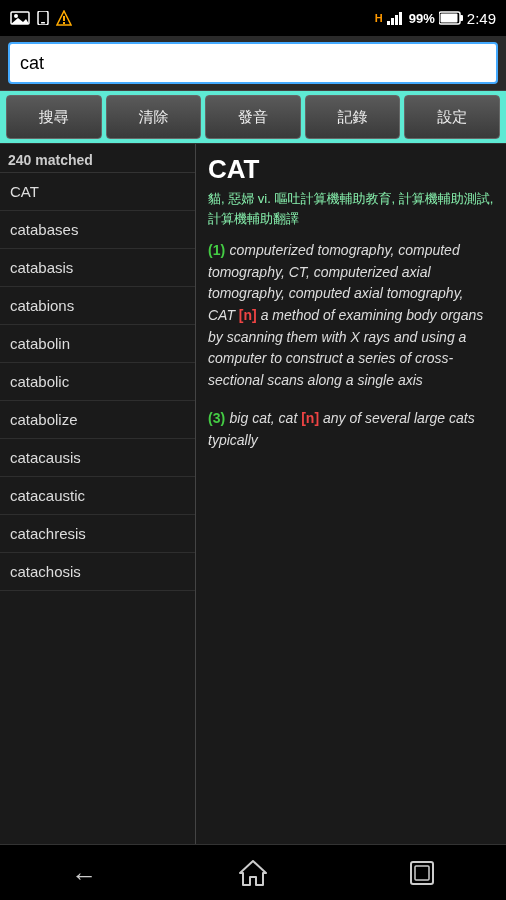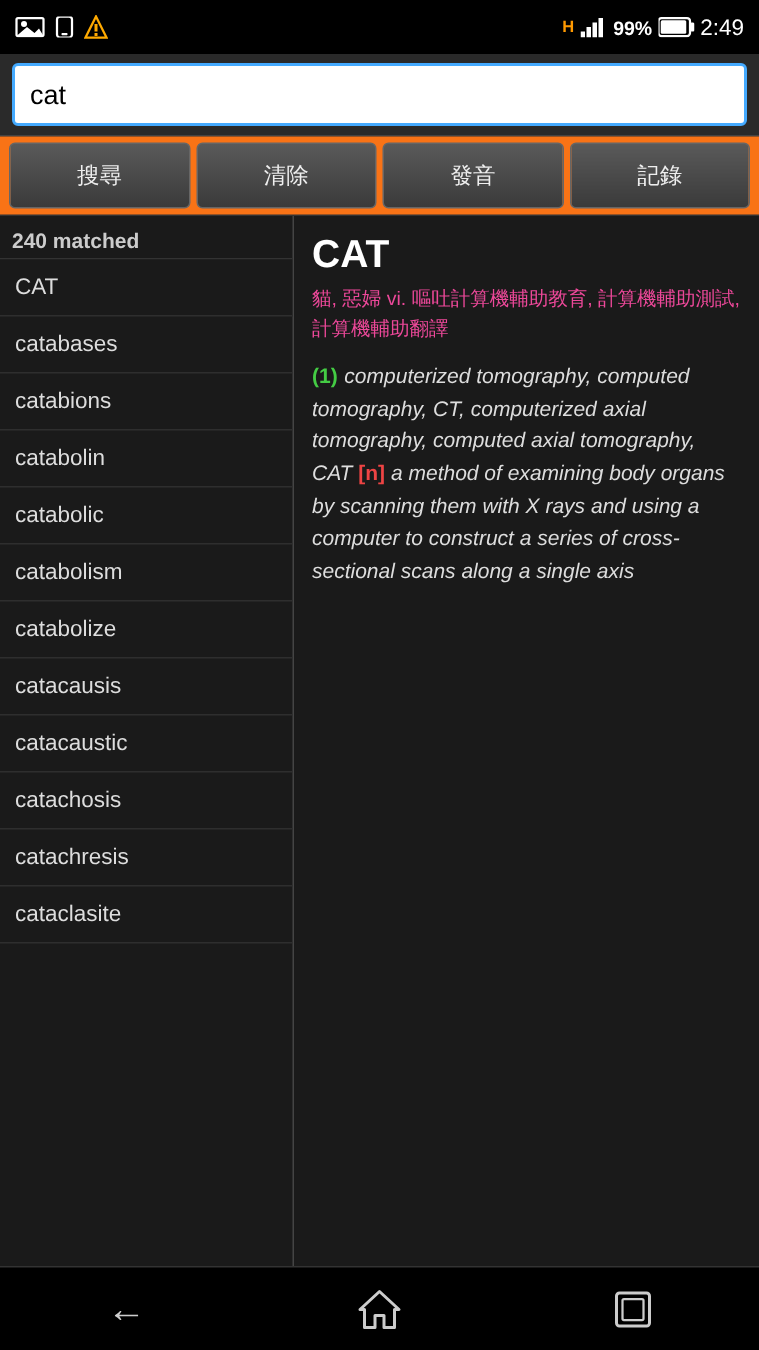--- a/index.html
+++ b/index.html
@@ -52,21 +52,21 @@
       padding: 0 10px;
       font-size: 18px;
       color: #000;
       outline: none;
     }
 
     
     .button-row {
       display: flex;
       width: 100%;
-      background: #f97316;
+      background: #5eead4;
       padding: 4px 6px;
       gap: 4px;
       border-bottom: 1px solid #333;
     }
     .btn {
       flex: 1;
       height: 44px;
       background: linear-gradient(to bottom, #5a5a5a, #3a3a3a);
       border: 1px solid #666;
       border-radius: 4px;
@@ -121,21 +121,21 @@
       padding: 10px 12px;
     }
     .def-title {
       font-size: 26px;
       font-weight: bold;
       color: #fff;
       margin-bottom: 4px;
     }
     .def-subtitle {
       font-size: 13px;
-      color: #ec4899;
+      color: #86efac;
       margin-bottom: 12px;
       line-height: 1.5;
     }
     .def-entry {
       margin-bottom: 16px;
     }
     .def-num {
       color: #4c4;
       font-weight: bold;
       font-size: 14px;
@@ -224,50 +224,54 @@
 
 <div class="search-bar">
   <input type="text" class="search-input" value="cat" style="">
 </div>
 
 <div class="button-row">
   <button class="btn">搜尋</button>
   <button class="btn">清除</button>
   <button class="btn">發音</button>
   <button class="btn">記錄</button>
+  <button class="btn">設定</button>
 </div>
 
 <div class="main-content">
 
   <div class="word-list-panel">
     <div class="matched-count">240 matched</div>
     <div class="word-item active">CAT</div>
     <div class="word-item">catabases</div>
+    <div class="word-item">catabasis</div>
     <div class="word-item">catabions</div>
     <div class="word-item">catabolin</div>
     <div class="word-item">catabolic</div>
-    <div class="word-item">catabolism</div>
     <div class="word-item">catabolize</div>
     <div class="word-item">catacausis</div>
     <div class="word-item">catacaustic</div>
+    <div class="word-item">catachresis</div>
     <div class="word-item">catachosis</div>
-    <div class="word-item">catachresis</div>
-    <div class="word-item">cataclasite</div>
   </div>
 
   <div class="definition-panel">
     <div class="def-title">CAT</div>
     <div class="def-subtitle">貓, 惡婦 vi. 嘔吐計算機輔助教育, 計算機輔助測試, 計算機輔助翻譯</div>
 
     <div class="def-entry">
       <span class="def-num">(1)</span>
       <span class="def-text"> <span>computerized tomography, computed tomography, CT, computerized axial tomography, computed axial tomography, CAT</span> <span class="tag-n">[n]</span><span> a method of examining body organs by scanning them with X rays and using a computer to construct a series of cross-sectional scans along a single axis</span></span>
     </div>
 
 
+    <div class="def-entry">
+      <span class="def-num">(3)</span>
+      <span class="def-text"> <span>big cat, cat</span> <span class="tag-n">[n]</span><span> any of several large cats typically</span></span>
+    </div>
   </div>
 </div>
 
 <div class="bottom-nav">
   <div class="nav-btn">
     <span class="nav-icon">←</span>
   </div>
   <div class="nav-btn">
     <svg width="30" height="28" viewBox="0 0 30 28">
       <polygon points="15,2 28,14 25,14 25,26 18,26 18,18 12,18 12,26 5,26 5,14 2,14" fill="none" stroke="#ccc" stroke-width="2" stroke-linejoin="round"></polygon>

